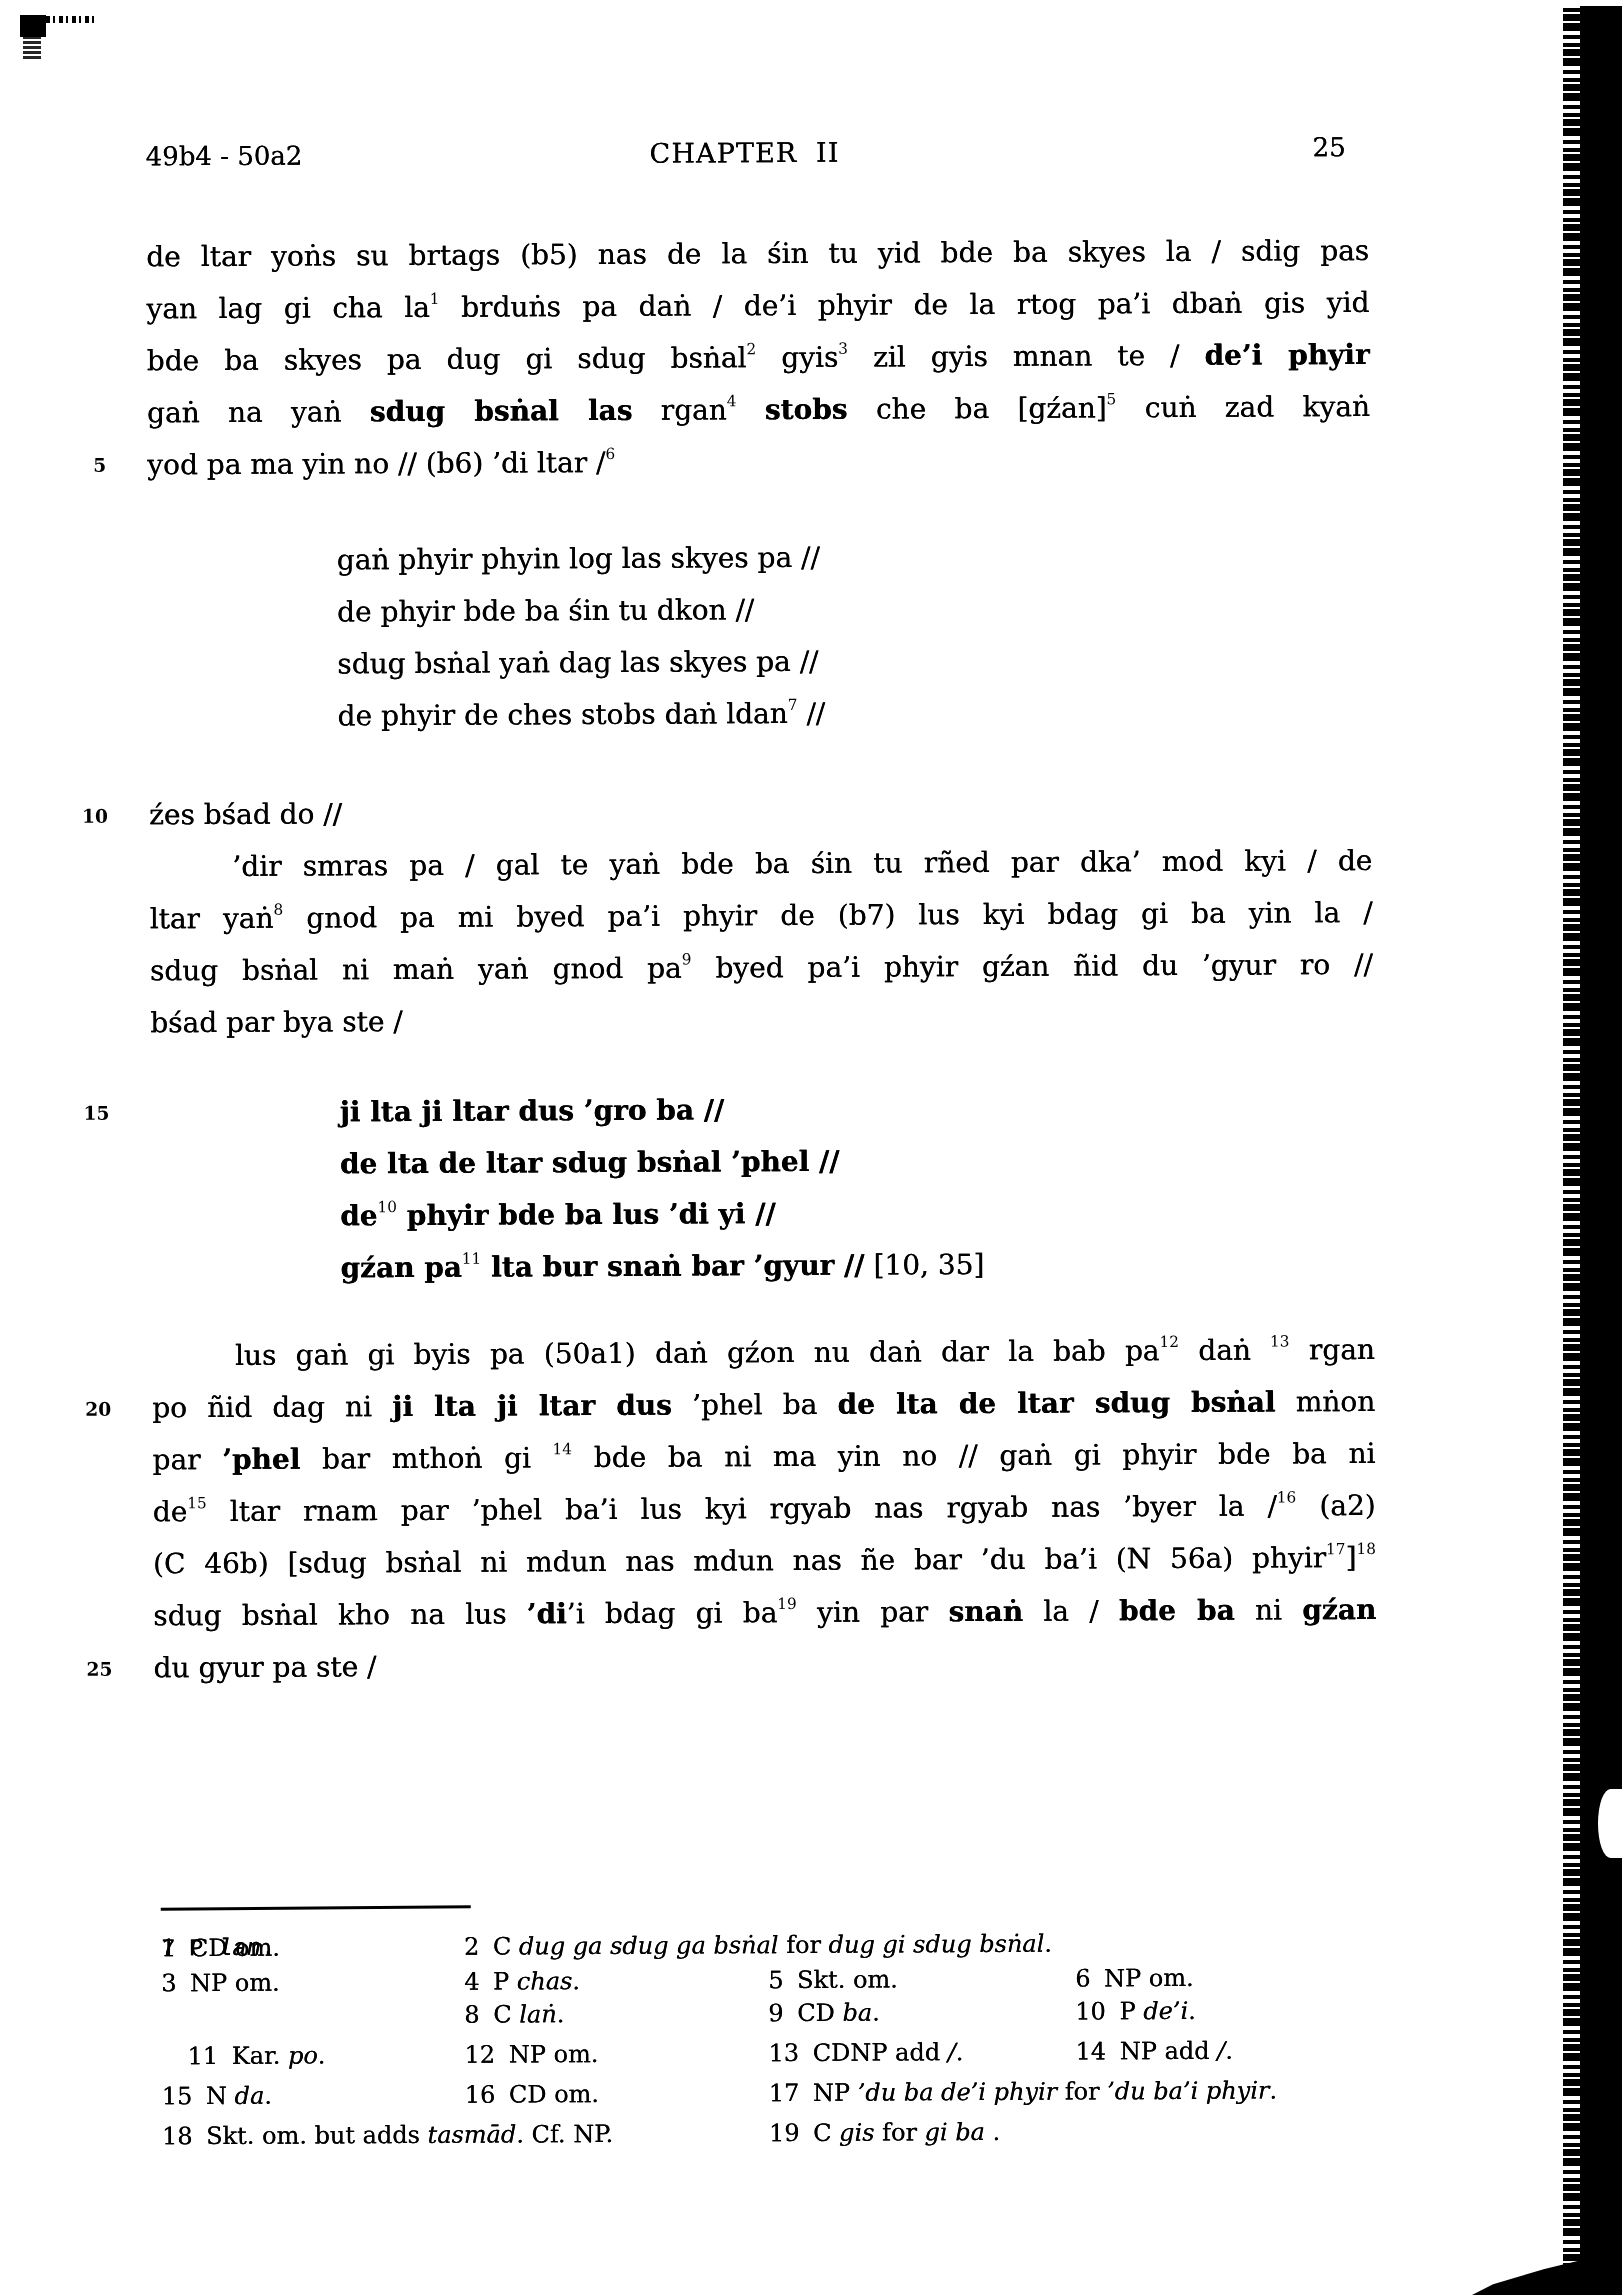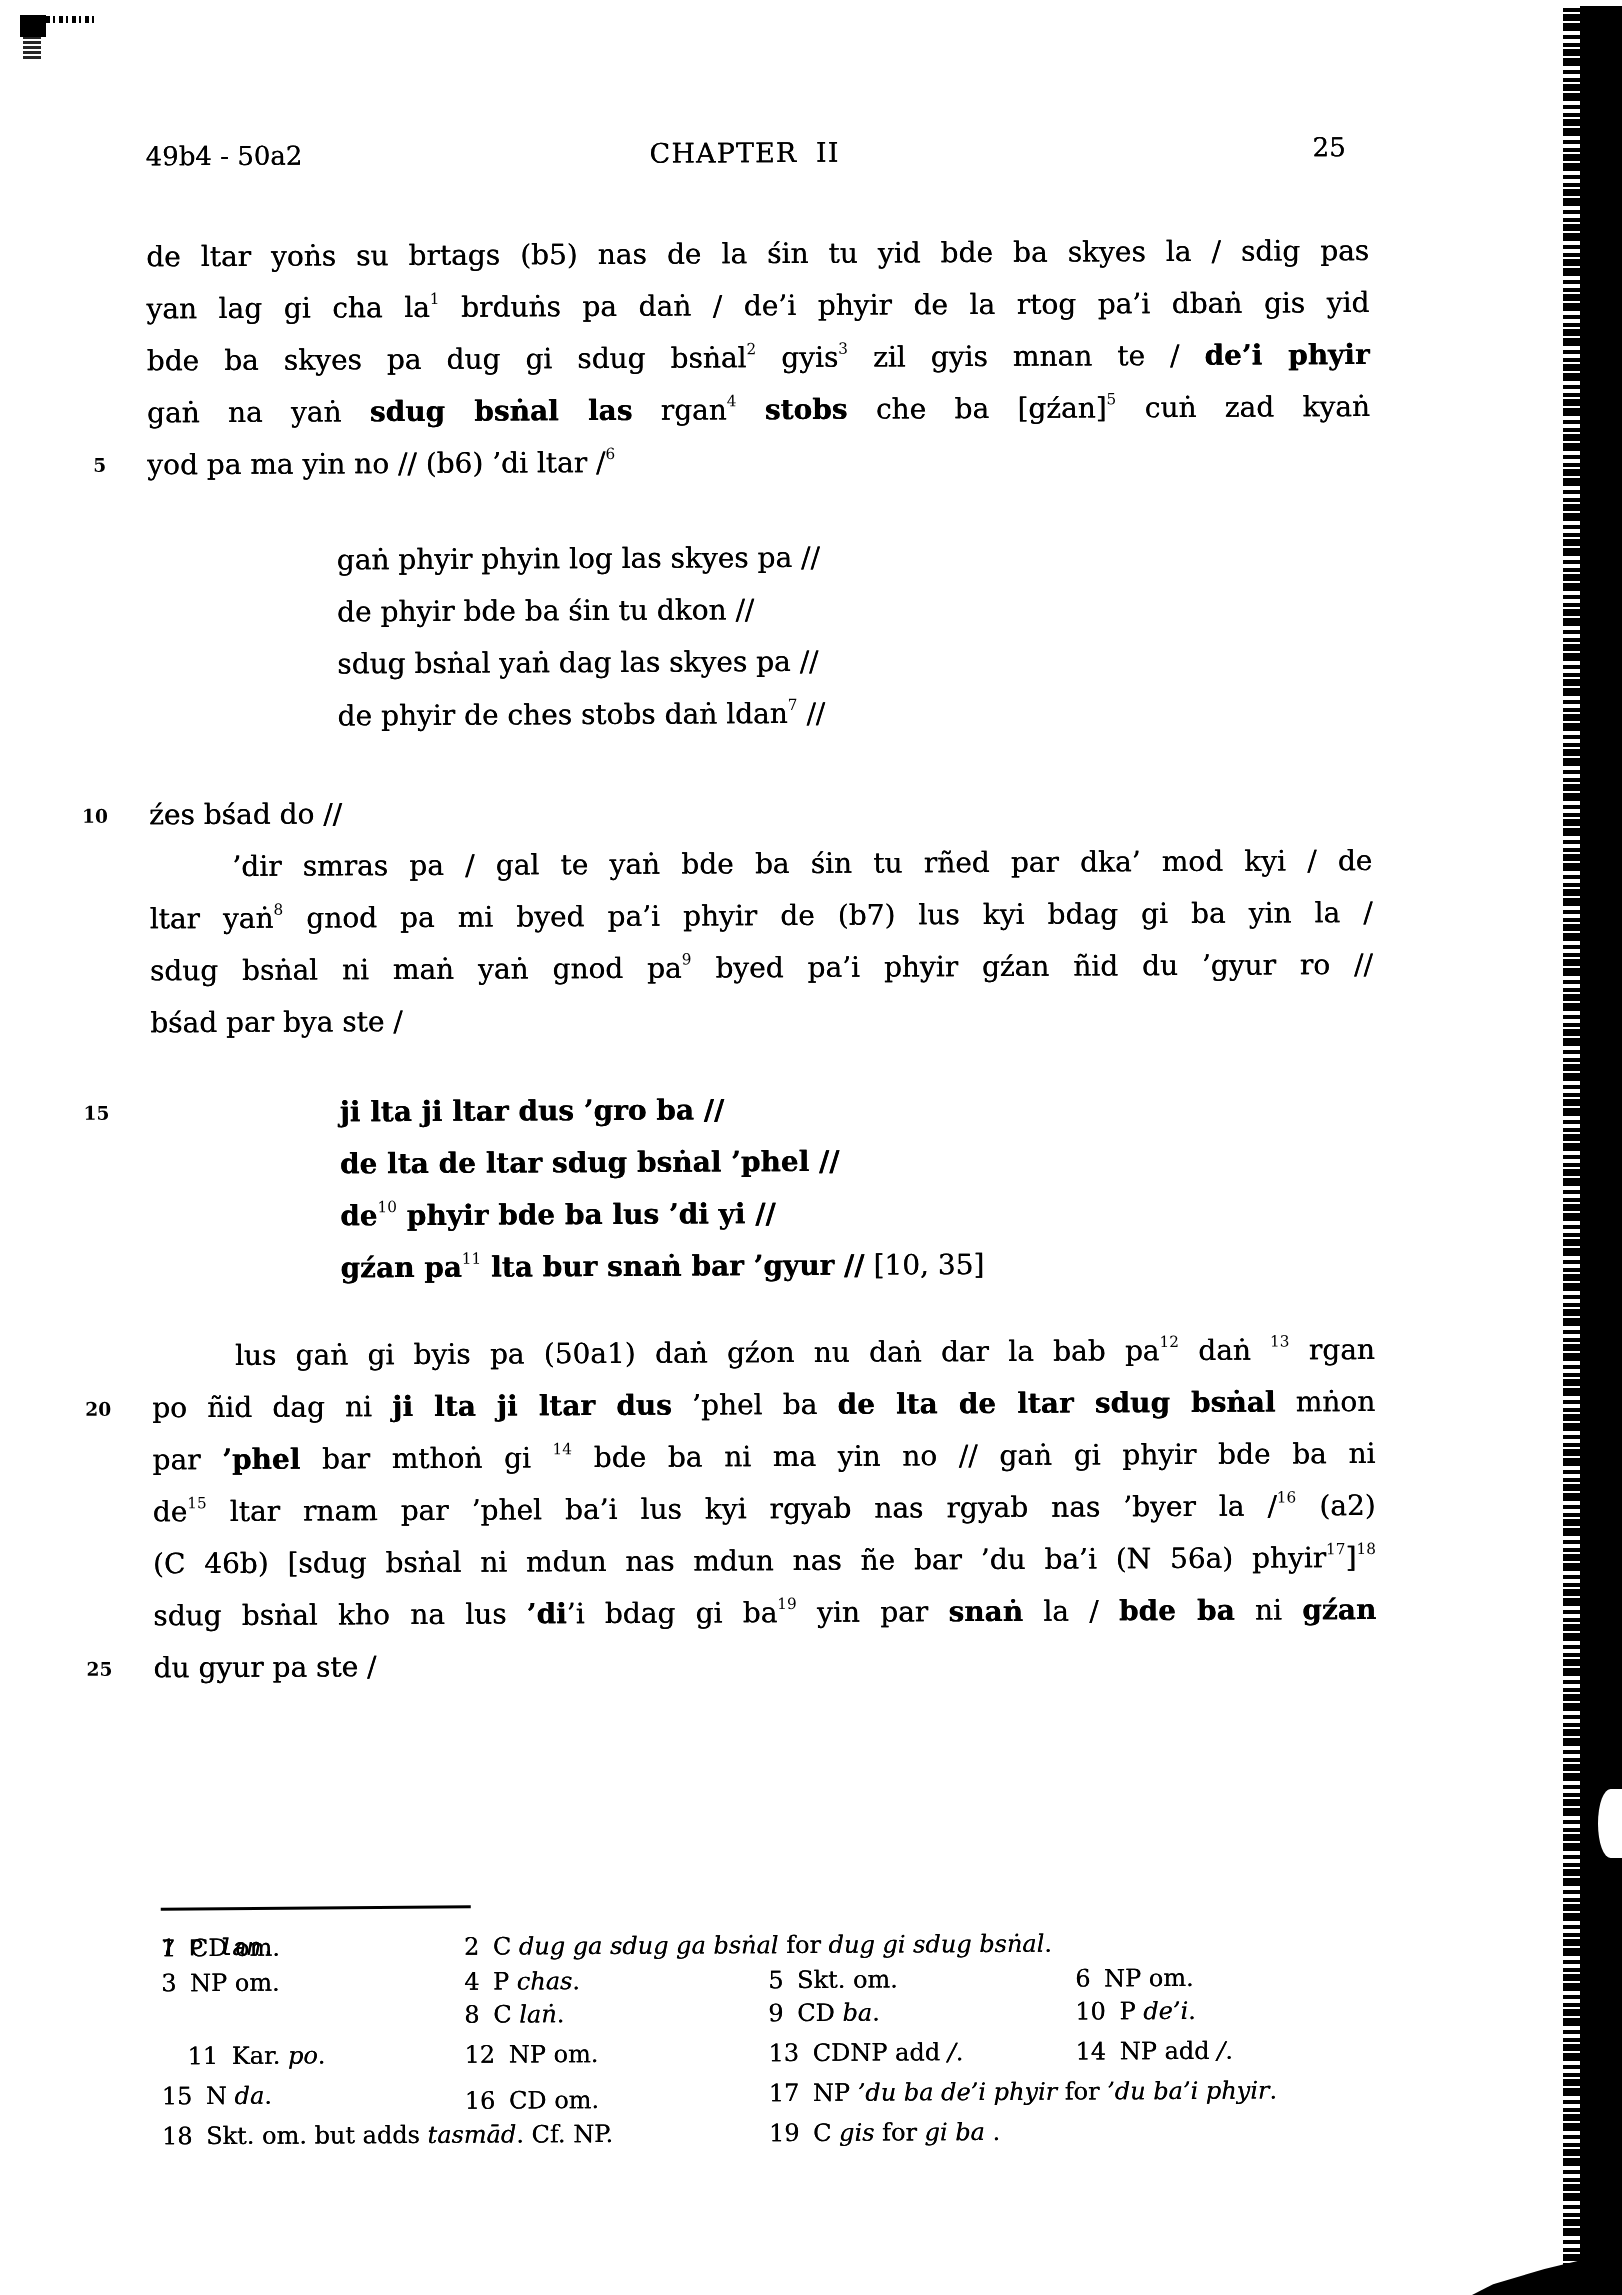--- a/index.html
+++ b/index.html
@@ -108,21 +108,21 @@
         <div class="fn-item" style="top: 1965px; left: 1071px;"><span class="fn-num">6</span><span class="">NP om.</span></div>
         <div class="fn-item" style="top: 1930px; left: 157px; font-family: Liberation Mono, monospace;"><span class="fn-num">7</span><span class="">P </span><span class=" i">lan</span><span class="">.</span></div>
         <div class="fn-item" style="top: 1998px; left: 460px;"><span class="fn-num">8</span><span class="">C </span><span class=" i">laṅ</span><span class="">.</span></div>
         <div class="fn-item" style="top: 1998px; left: 764px;"><span class="fn-num">9</span><span class="">CD </span><span class=" i">ba</span><span class="">.</span></div>
         <div class="fn-item" style="top: 1998px; left: 1071px;"><span class="fn-num">10</span><span class="">P </span><span class=" i">de’i</span><span class="">.</span></div>
         <div class="fn-item" style="top: 2038px; left: 157px; margin-left: 26px;"><span class="fn-num">11</span><span class="">Kar. </span><span class=" i">po</span><span class="">.</span></div>
         <div class="fn-item" style="top: 2038px; left: 460px;"><span class="fn-num">12</span><span class="">NP om.</span></div>
         <div class="fn-item" style="top: 2038px; left: 764px;"><span class="fn-num">13</span><span class="">CDNP add </span><span class=" i">/</span><span class="">.</span></div>
         <div class="fn-item" style="top: 2038px; left: 1071px; text-align: center;"><span class="fn-num">14</span><span class="">NP add </span><span class=" i">/</span><span class="">.</span></div>
         <div class="fn-item" style="top: 2078px; left: 157px;"><span class="fn-num">15</span><span class="">N </span><span class=" i">da</span><span class="">.</span></div>
-        <div class="fn-item" style="top: 2078px; left: 460px; margin-top: 6px;"><span class="fn-num">16</span><span class="">CD om.</span></div>
+        <div class="fn-item" style="top: 2078px; left: 460px;"><span class="fn-num">16</span><span class="">CD om.</span></div>
         <div class="fn-item" style="top: 2078px; left: 764px;"><span class="fn-num">17</span><span class="">NP </span><span class=" i">’du ba de’i phyir</span><span class=""> for </span><span class=" i">’du ba’i phyir</span><span class="">.</span></div>
         <div class="fn-item" style="top: 2118px; left: 157px;"><span class="fn-num">18</span><span class="">Skt. om. but adds </span><span class=" i">tasmād</span><span class="">. Cf. NP.</span></div>
         <div class="fn-item" style="top: 2118px; left: 764px;"><span class="fn-num">19</span><span class="">C </span><span class=" i">gis</span><span class=""> for </span><span class=" i">gi ba</span><span class=""> .</span></div>
       </section>
   </div>
 
   <div class="gutter-noise"></div>
   <div class="gutter-bar"></div>
   <div class="gutter-notch"></div>
   <div class="gutter-foot"></div>

